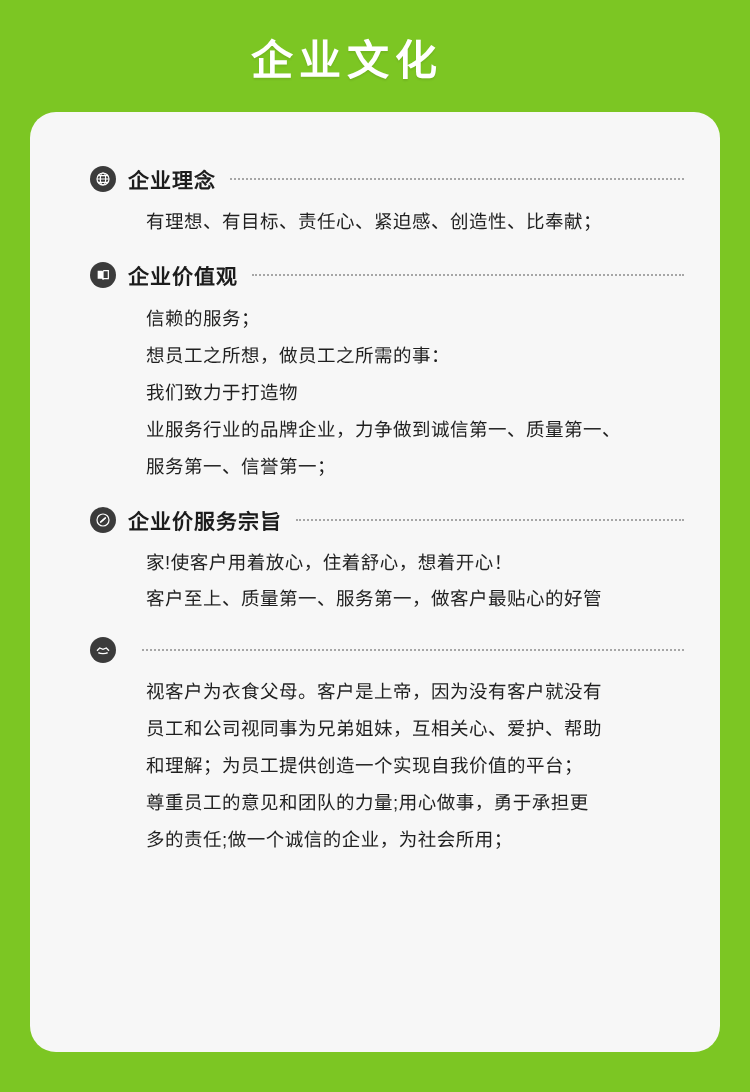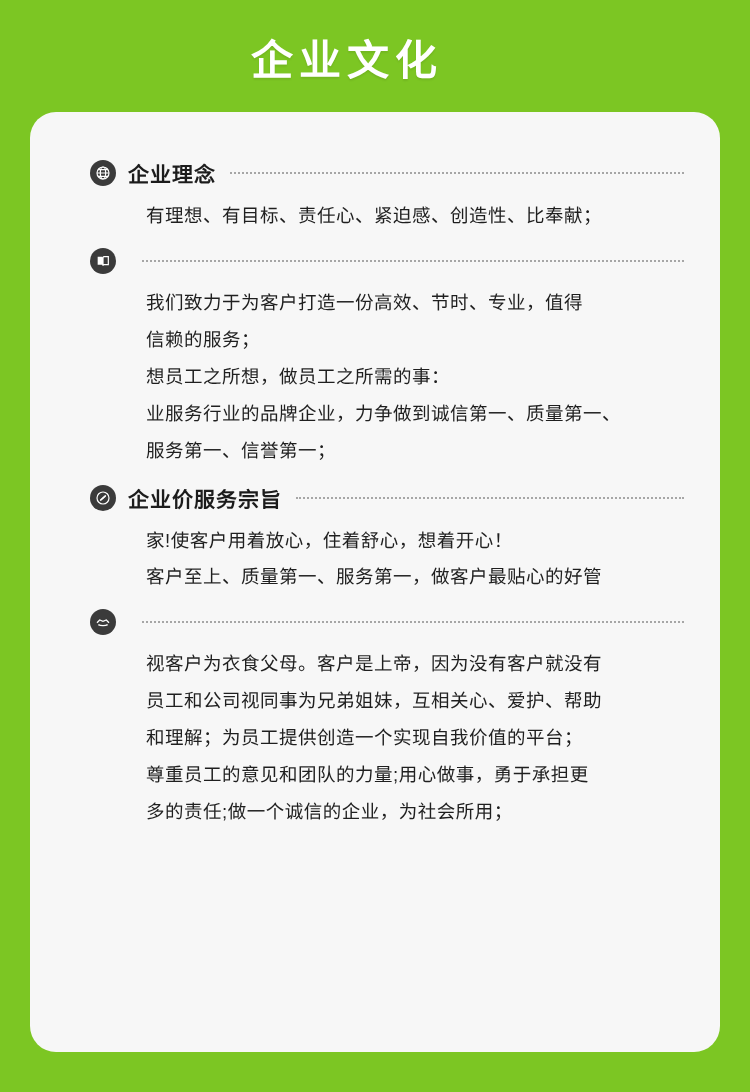--- a/index.html
+++ b/index.html
@@ -42,21 +42,21 @@
     box-sizing: border-box;
     padding: 32px 30px 20px 30px;
     overflow: hidden;
   }
   .section {
     margin-bottom: 6px;
   }
   .section-head {
     display: flex;
     align-items: center;
-    margin-top: 14px;
+    margin-top: 20px;
     margin-bottom: 10px;
   }
   .badge {
     width: 26px;
     height: 26px;
     border-radius: 50%;
     background: #3b3b3b;
     color: #ffffff;
     flex: 0 0 auto;
     display: flex;
@@ -129,26 +129,27 @@
     </div>
 
     <div class="section s-values">
       <div class="section-head">
         <span class="badge">
           <svg width="16" height="16" viewBox="0 0 24 24" fill="none" stroke="#ffffff" stroke-width="1.8">
             <path d="M4 5.5h6.5a2 2 0 0 1 1.5 1.5V19a2 2 0 0 0-1.5-1.5H4z" fill="#ffffff" stroke="none"></path>
             <path d="M20 5.5h-6.5A2 2 0 0 0 12 7v12a2 2 0 0 1 1.5-1.5H20z"></path>
           </svg>
         </span>
+        <span class="section-title">企业价值观</span>
         <span class="dot-rule"></span>
       </div>
       <div class="section-body">
-        <p>我们致力于为客户打造一份高效、节时、专业，值得</p>
         <p>信赖的服务；</p>
         <p>想员工之所想，做员工之所需的事：</p>
+        <p>我们致力于打造物</p>
         <p>业服务行业的品牌企业，力争做到诚信第一、质量第一、</p>
         <p>服务第一、信誉第一；</p>
       </div>
     </div>
 
     <div class="section s-purpose">
       <div class="section-head">
         <span class="badge">
           <svg width="16" height="16" viewBox="0 0 24 24" fill="none" stroke="#ffffff" stroke-width="1.8">
             <circle cx="12" cy="12" r="9"></circle>

